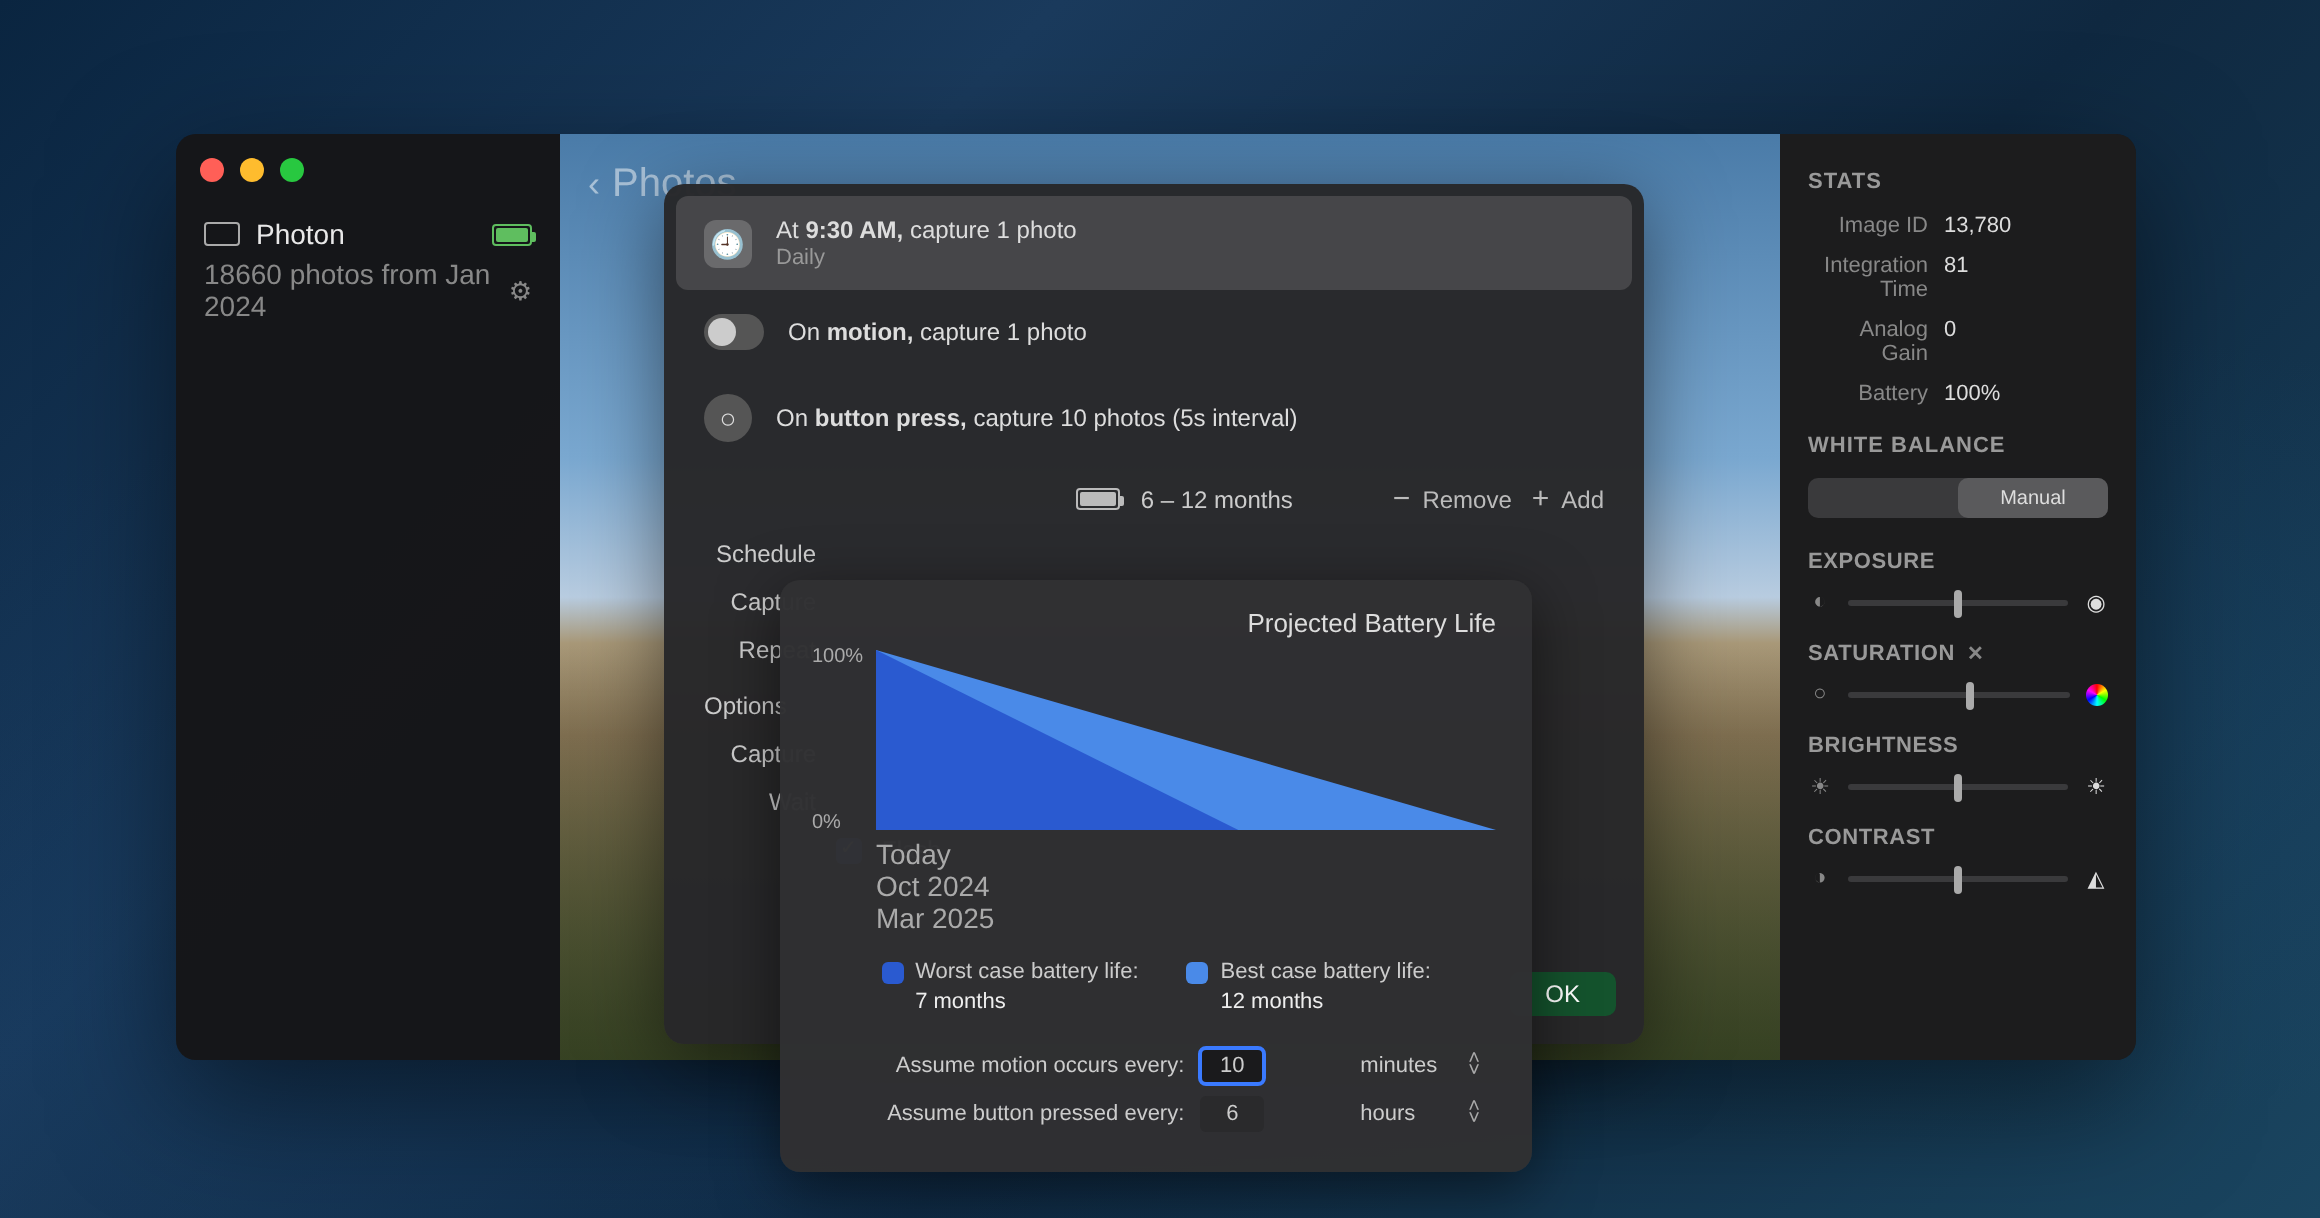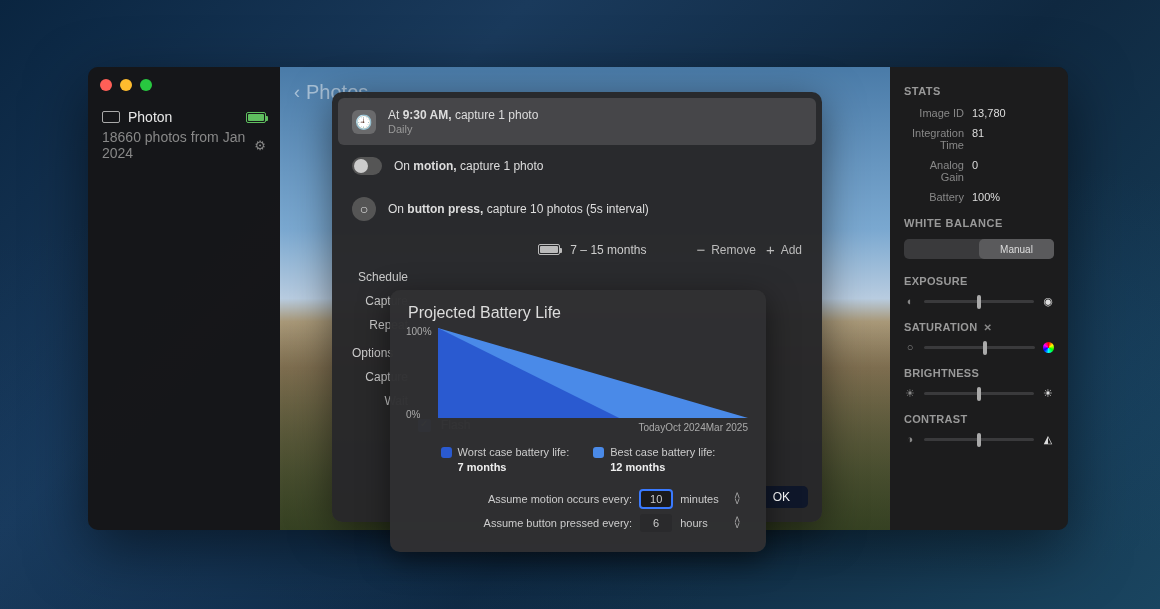--- a/index.html
+++ b/index.html
@@ -67,38 +67,38 @@
 .rm-add { display:flex; align-items:center; gap:6px; color:#bbb; cursor:pointer;}
 .pm { font-size:15px; font-weight:300; }
 
 .form-area { padding:4px 14px; }
 .form-row { display:flex; align-items:center; gap:10px; margin-bottom:10px; font-size:12px; color:#ccc;}
 .form-row .lbl { width:56px; text-align:right; color:#ccc; }
 .form-row.sect { margin-top:14px; font-weight:500;}
 .chk { width:13px; height:13px; border-radius:3px; background:#3a7aff; position:relative; flex-shrink:0;}
 .chk::after{content:'✓';position:absolute;color:#fff;font-size:10px;left:2px;top:-1px;}
 
-.ok-btn { position:absolute; right:14px; bottom:14px; background:#0f172a; color:#fff; border:none; padding:4px 18px; border-radius:5px; font-size:12px; }
+.ok-btn { position:absolute; right:14px; bottom:14px; background:#14532d; color:#fff; border:none; padding:4px 18px; border-radius:5px; font-size:12px; }
 
 
 .popover { position:absolute; left:390px; top:290px; width:376px; background:rgba(48,48,50,0.98); border-radius:10px; box-shadow:0 8px 30px rgba(0,0,0,0.5); z-index:20; padding:14px 18px 14px 18px;}
-.pop-title { text-align:left; font-size:16px; color:#ddd; margin-bottom:6px;}
+.pop-title { text-align:right; font-size:13px; color:#ddd; margin-bottom:6px;}
 .chart { position:relative; height:90px; margin:4px 0 4px 30px;}
 .chart svg { width:100%; height:100%; }
 .ylabel { position:absolute; left:-32px; font-size:10px; color:#aaa;}
-.xlabels { display:flex; justify-content:flex-end; font-size:10px; color:#aaa; margin-left:30px; margin-bottom:12px;}
+.xlabels { display:flex; justify-content:flex-start; font-size:14px; color:#aaa; margin-left:30px; margin-bottom:12px;flex-direction:column;}
 .legend { display:flex; gap:24px; justify-content:center; margin-bottom:14px; font-size:11px;}
 .leg-item { display:flex; align-items:flex-start; gap:6px;}
 .leg-sw { width:11px; height:11px; border-radius:3px; margin-top:2px;}
 .leg-txt { color:#ccc; line-height:1.4;}
-.leg-val { font-weight:700; color:#eee;}
+.leg-val { font-weight:400; color:#eee;}
 .assume-row { display:flex; align-items:center; gap:8px; justify-content:flex-end; font-size:11px; color:#ccc; margin-bottom:6px; padding-right:8px;}
 .num-input { width:32px; height:18px; background:#2a2a2c; border:none; color:#ccc; font-size:11px; text-align:center; border-radius:3px; }
 .num-input.focus { outline:2px solid #3a7aff; outline-offset:-1px; background:#1a1a1c;}
-.unit { width:46px; }
+.unit { width:46px;margin-left:40px; }
 .stepper { color:#aaa; font-size:10px; line-height:0.6; display:flex; flex-direction:column;}
 </style>
 </head>
 <body>
 
 <div class="window">
   <div class="traffic">
     <span class="tl-close"></span>
     <span class="tl-min"></span>
     <span class="tl-max"></span>
@@ -210,21 +210,21 @@
     <div class="trigger-text"><span>On</span> <b>motion,</b> <span>capture 1 photo</span></div>
   </div>
   <div class="trigger">
     <span class="trigger-icon" style="background:#555;border-radius:50%">○</span>
     <div class="trigger-text"><span>On</span> <b>button press,</b> <span>capture 10 photos (5s interval)</span></div>
   </div>
 
   <div class="mid-row">
     <span class="spacer"></span>
     <span class="batt-icon2"></span>
-    <span>7 – 15 months</span>
+    <span>6 – 12 months</span>
     <span style="width:30px"></span>
     <span class="rm-add">
         <span class="pm">−</span>
         <span>Remove</span>
       </span>
     <span class="rm-add">
         <span class="pm">+</span>
         <span>Add</span>
       </span>
   </div>

